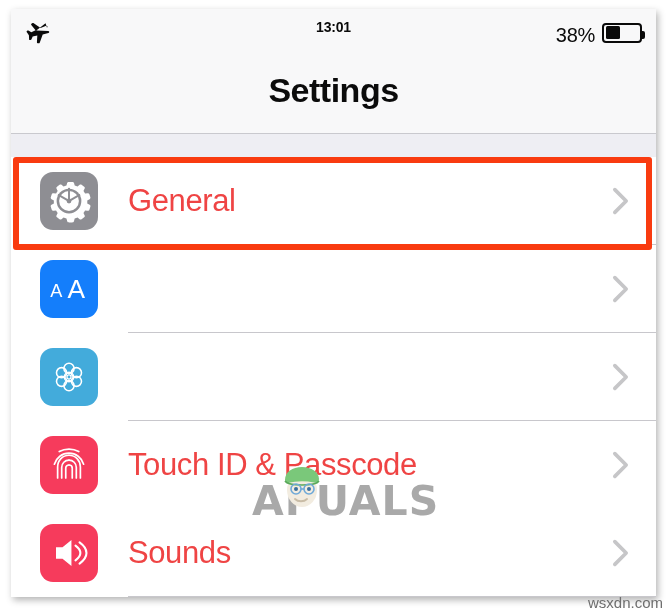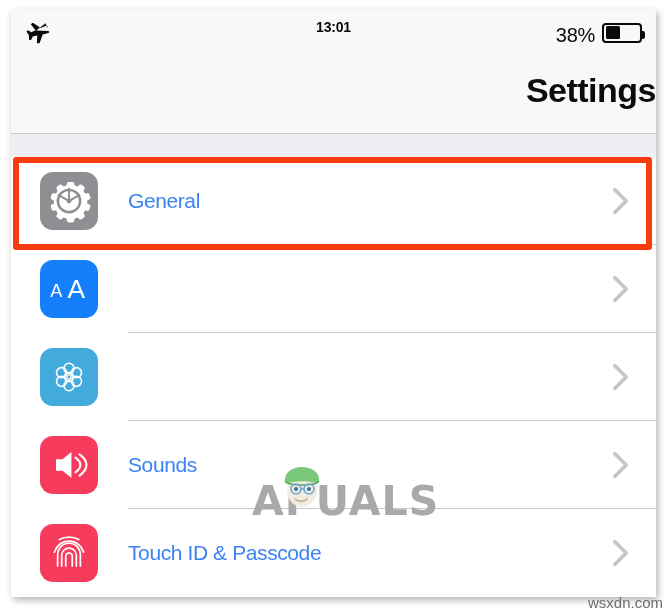--- a/index.html
+++ b/index.html
@@ -96,21 +96,21 @@
     position: relative;
     height: 80px;
     background: #f8f8f9;
     border-bottom: 1px solid #c9c9ce;
     box-sizing: border-box;
   }
   .nav-title {
     position: absolute;
     left: 0; right: 0;
     top: 17px;
-    text-align: right;
+    text-align: center;
     font-size: 34px;
     font-weight: 700;
     color: #0b0b0b;
     letter-spacing: -0.5px;
   }
 
   
   .group-gap {
     height: 23px;
     background: #eeeef3;
@@ -144,22 +144,22 @@
     height: 58px;
     border-radius: 13px;
     flex: 0 0 auto;
     display: flex;
     align-items: center;
     justify-content: center;
     overflow: hidden;
   }
   .row-label {
     margin-left: 30px;
-    font-size: 21px;
-    color: #3b82f6;
+    font-size: 31px;
+    color: #ef4444;
     letter-spacing: -0.4px;
     white-space: nowrap;
   }
   .chevron {
     position: absolute;
     right: 27px;
     top: 50%;
     transform: translateY(-50%);
     width: 17px;
     height: 30px;
@@ -294,39 +294,20 @@
             <circle cx="41.5" cy="37.5" r="6.5"></circle>
             <circle cx="32" cy="43" r="6.5"></circle>
             <circle cx="22.5" cy="37.5" r="6.5"></circle>
             <circle cx="22.5" cy="26.5" r="6.5"></circle>
           </g>
           <g fill="none" stroke="#ffffff" stroke-width="1.6">
             <circle cx="32" cy="32" r="2.6"></circle>
           </g>
         </svg>
       </span>
-      <span class="chevron">
-        <svg viewBox="0 0 12 20" width="17" height="30">
-            <polyline points="2,2 10,10 2,18" fill="none" stroke="#c6c6c8" stroke-width="2.6" stroke-linecap="round" stroke-linejoin="round"></polyline>
-          </svg>
-      </span>
-      <span class="row-sep"></span>
-    </div>
-
-    <div class="row">
-      <span class="icon-tile" style="background:#f63b5c">
-        <svg viewBox="0 0 64 64" width="52" height="52" aria-hidden="true">
-          <path fill="#ffffff" d="M16 25h8l11-9v32l-11-9h-8z"></path>
-          <g fill="none" stroke="#ffffff" stroke-width="2.6" stroke-linecap="round">
-            <path d="M40 23c4 3 6 6 6 9s-2 6-6 9"></path>
-            <path d="M45 19c5.5 4 8.5 8.5 8.5 13s-3 9-8.5 13"></path>
-          </g>
-        </svg>
-      </span>
-      <span class="row-label">Sounds</span>
       <span class="chevron">
         <svg viewBox="0 0 12 20" width="17" height="30">
             <polyline points="2,2 10,10 2,18" fill="none" stroke="#c6c6c8" stroke-width="2.6" stroke-linecap="round" stroke-linejoin="round"></polyline>
           </svg>
       </span>
       <span class="row-sep"></span>
     </div>
 
     <div class="row">
       <span class="icon-tile" style="background:#f63b5c">
@@ -342,20 +323,39 @@
             <path d="M20 15.5c3.6-2 7.7-3 12-3s8.4 1 12 3"></path>
           </g>
         </svg>
       </span>
       <span class="row-label">Touch ID &amp; Passcode</span>
       <span class="chevron">
         <svg viewBox="0 0 12 20" width="17" height="30">
             <polyline points="2,2 10,10 2,18" fill="none" stroke="#c6c6c8" stroke-width="2.6" stroke-linecap="round" stroke-linejoin="round"></polyline>
           </svg>
       </span>
+    </div>
+
+    <div class="row">
+      <span class="icon-tile" style="background:#f63b5c">
+        <svg viewBox="0 0 64 64" width="52" height="52" aria-hidden="true">
+          <path fill="#ffffff" d="M16 25h8l11-9v32l-11-9h-8z"></path>
+          <g fill="none" stroke="#ffffff" stroke-width="2.6" stroke-linecap="round">
+            <path d="M40 23c4 3 6 6 6 9s-2 6-6 9"></path>
+            <path d="M45 19c5.5 4 8.5 8.5 8.5 13s-3 9-8.5 13"></path>
+          </g>
+        </svg>
+      </span>
+      <span class="row-label">Sounds</span>
+      <span class="chevron">
+        <svg viewBox="0 0 12 20" width="17" height="30">
+            <polyline points="2,2 10,10 2,18" fill="none" stroke="#c6c6c8" stroke-width="2.6" stroke-linecap="round" stroke-linejoin="round"></polyline>
+          </svg>
+      </span>
+      <span class="row-sep"></span>
     </div>
 
   </div>
 
   <div class="appuals-wm">
     <span class="appuals-text">A</span><span class="appuals-text">PUALS</span>
     <span class="appuals-face">
       <svg viewBox="0 0 56 56" width="56" height="56" aria-hidden="true">
         <ellipse cx="28" cy="32" rx="15" ry="17" fill="#f2ece0"></ellipse>
         <path d="M11 22c0-8 7.5-13 17-13s17 5 17 12c0 3-2 4-5 3.5-4-.7-8-1.2-12-1.2-5 0-10 .8-13 1.5-2.5.6-4 -.3-4-2.8z" fill="#7ac87a"></path>

